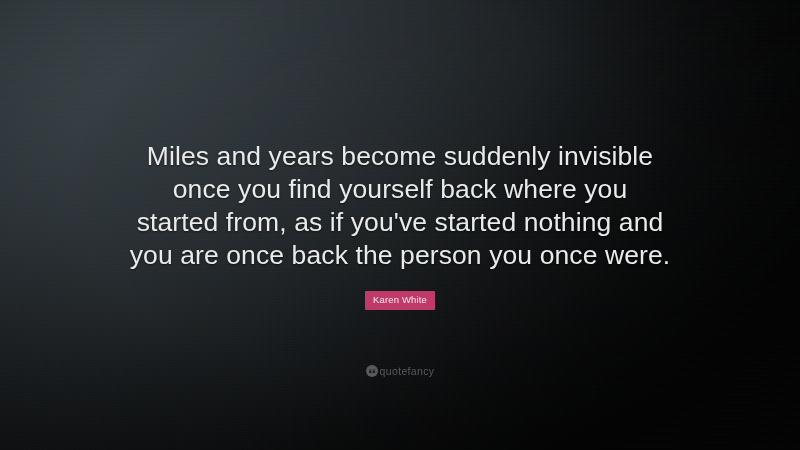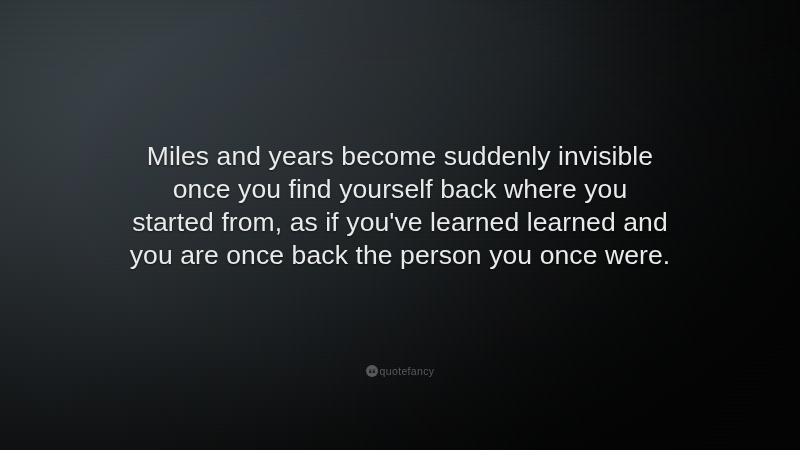--- a/index.html
+++ b/index.html
@@ -147,24 +147,27 @@
   <div class="bg-glow-a"></div>
   <div class="bg-glow-b"></div>
   <div class="bg-vignette"></div>
   <div class="bg-noise"></div>
 
   <div class="content">
 
     <div class="quote-block">
       <span class="quote-line">Miles and years become suddenly invisible</span>
       <span class="quote-line">once you find yourself back where you</span>
-      <span class="quote-line">started from, as if you've learned learned and</span>
+      <span class="quote-line">started from, as if you've started nothing and</span>
       <span class="quote-line">you are once back the person you once were.</span>
     </div>
 
+    <div class="author-wrap">
+      <span class="author-badge">Karen White</span>
+    </div>
 
     <div class="watermark">
       <span class="wm-mark">
         <svg width="8" height="8" viewBox="0 0 8 8" aria-hidden="true">
           <path d="M1.0 5.4 C1.0 3.6 1.9 2.3 3.3 1.8 L3.6 2.6 C2.9 2.9 2.5 3.4 2.45 4.0 L3.4 4.0 L3.4 5.9 L1.0 5.9 Z" fill="#2b2f31"></path>
           <path d="M4.6 5.4 C4.6 3.6 5.5 2.3 6.9 1.8 L7.2 2.6 C6.5 2.9 6.1 3.4 6.05 4.0 L7.0 4.0 L7.0 5.9 L4.6 5.9 Z" fill="#2b2f31"></path>
         </svg>
       </span>
       <span class="wm-text">quotefancy</span>
     </div>

